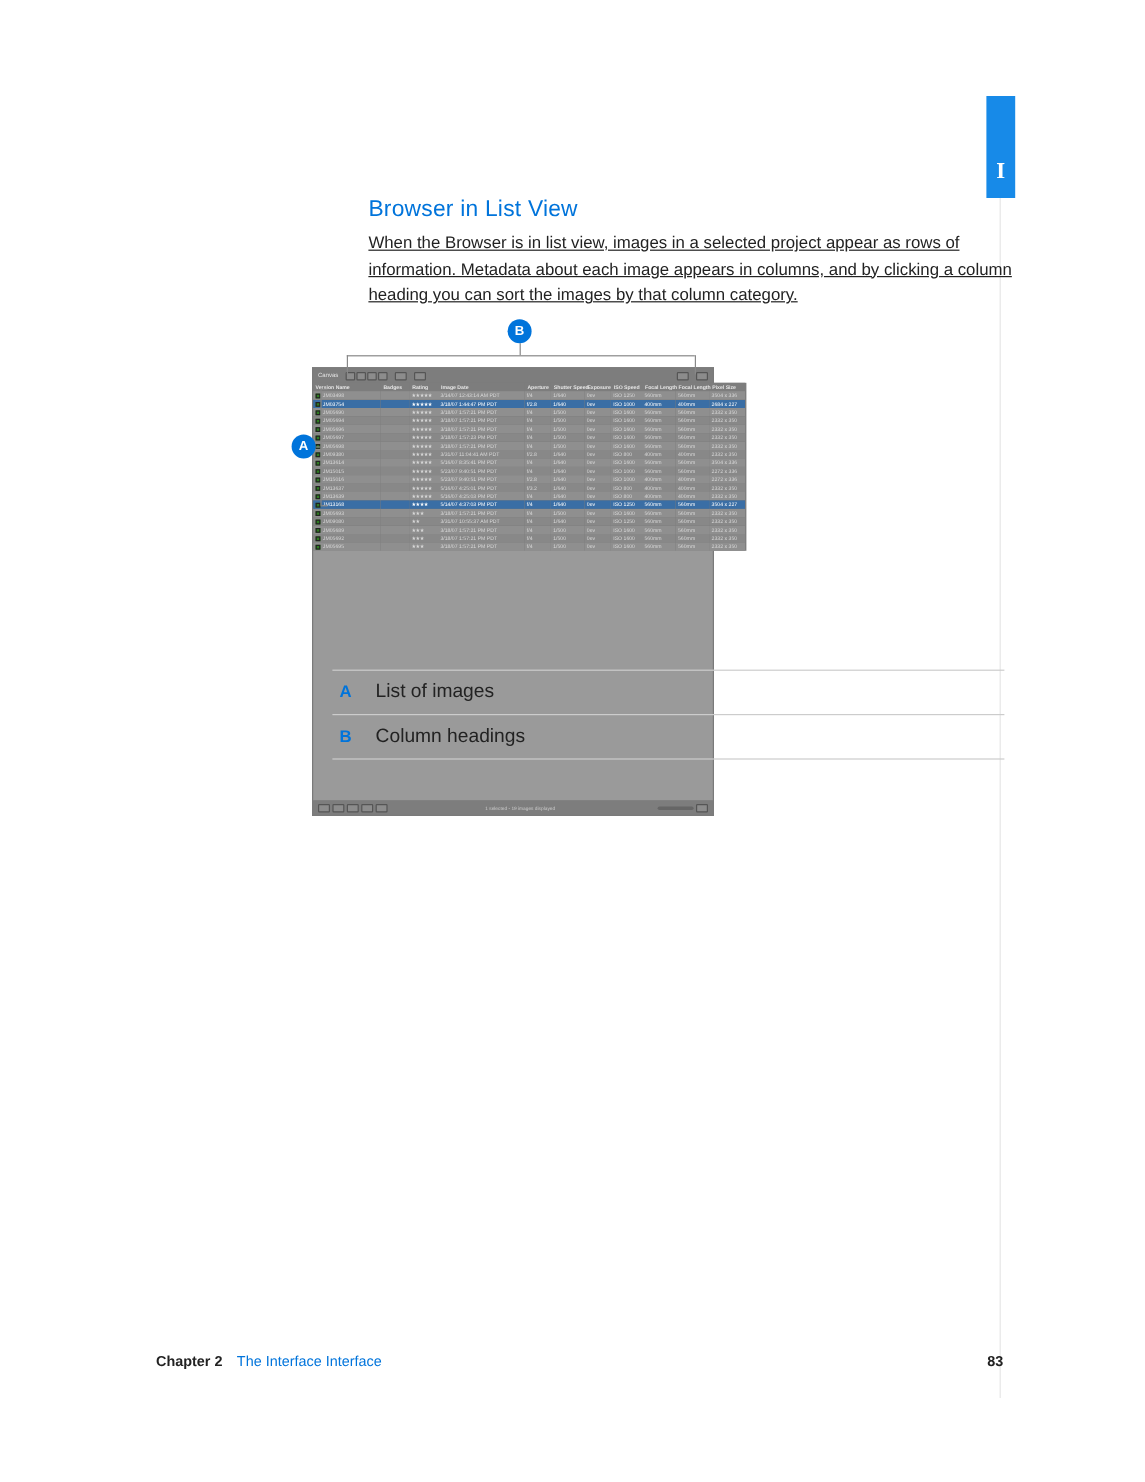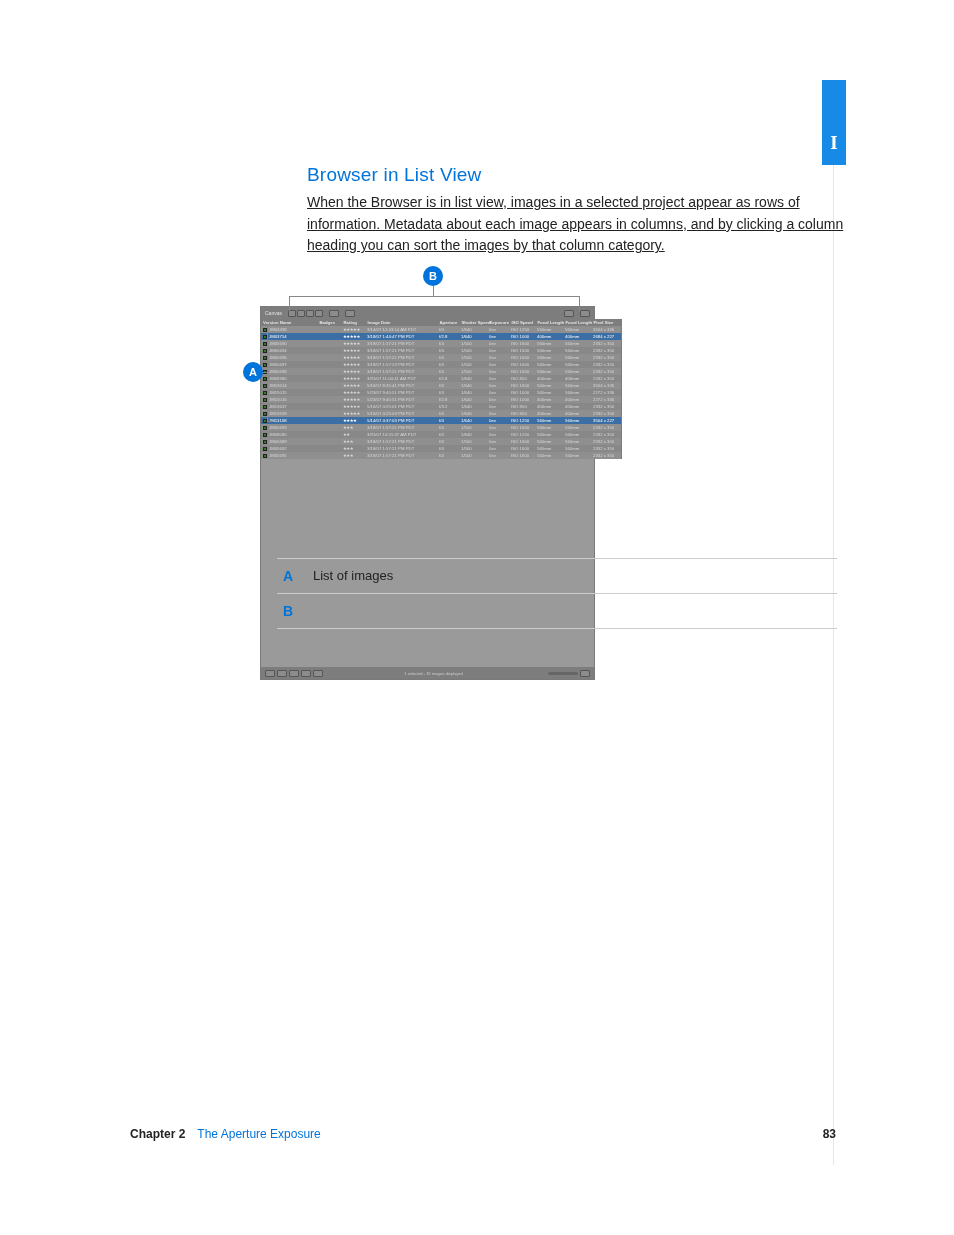--- a/index.html
+++ b/index.html
@@ -58,21 +58,21 @@
   .blank{height:208px;background:#9a9a9a;}
   .bot{height:12px;background:#7d7d7d;display:flex;align-items:center;padding:0 4px;gap:2px;}
   .bot .tbtn{width:10px;height:7px;border:1px solid #555;background:#8c8c8c;border-radius:1px;}
   .bot .cap{font-size:4px;color:#ccc;margin-left:auto;margin-right:auto;}
   .bot .slider{width:30px;height:3px;background:#666;border-radius:2px;margin-left:4px;}
 
   
   .legend{position:absolute;left:277px;top:558px;width:560px;border-top:1px solid var(--lt-gray);}
   .lg-row{display:flex;border-bottom:1px solid var(--lt-gray);padding:9px 0;}
   .lg-row .c1{width:36px;color:var(--callout);font-weight:700;font-size:14px;padding-left:6px;}
-  .lg-row .c2{width:142px;font-size:13px;}
+  .lg-row .c2{width:142px;font-size:16px;}
   .lg-row .c3{flex:1;font-size:13px;line-height:1.5;}
 
   .footer{position:absolute;left:130px;bottom:94px;width:706px;display:flex;align-items:flex-end;font-size:12px;}
   .footer .ch{font-weight:700;margin-right:12px;}
   .footer .sect{color:var(--blue);}
   .footer .pg{margin-left:auto;font-weight:700;}
 </style>
 </head>
 <body>
 
@@ -409,22 +409,23 @@
     </div>
   </div>
 
   <div class="legend" id="legend">
       <div class="lg-row">
         <div class="c1">A</div>
   <div class="c2">List of images</div>
       </div>
       <div class="lg-row">
         <div class="c1">B</div>
+  <div class="c2">Column headings</div>
       </div>
     </div>
 
   <div class="footer">
     <span class="ch">Chapter 2</span>
-    <span class="sect">The Aperture Exposure</span>
+    <span class="sect">The Interface Interface</span>
     <span class="pg">83</span>
   </div>
 
 </div>
 
 </body></html>

